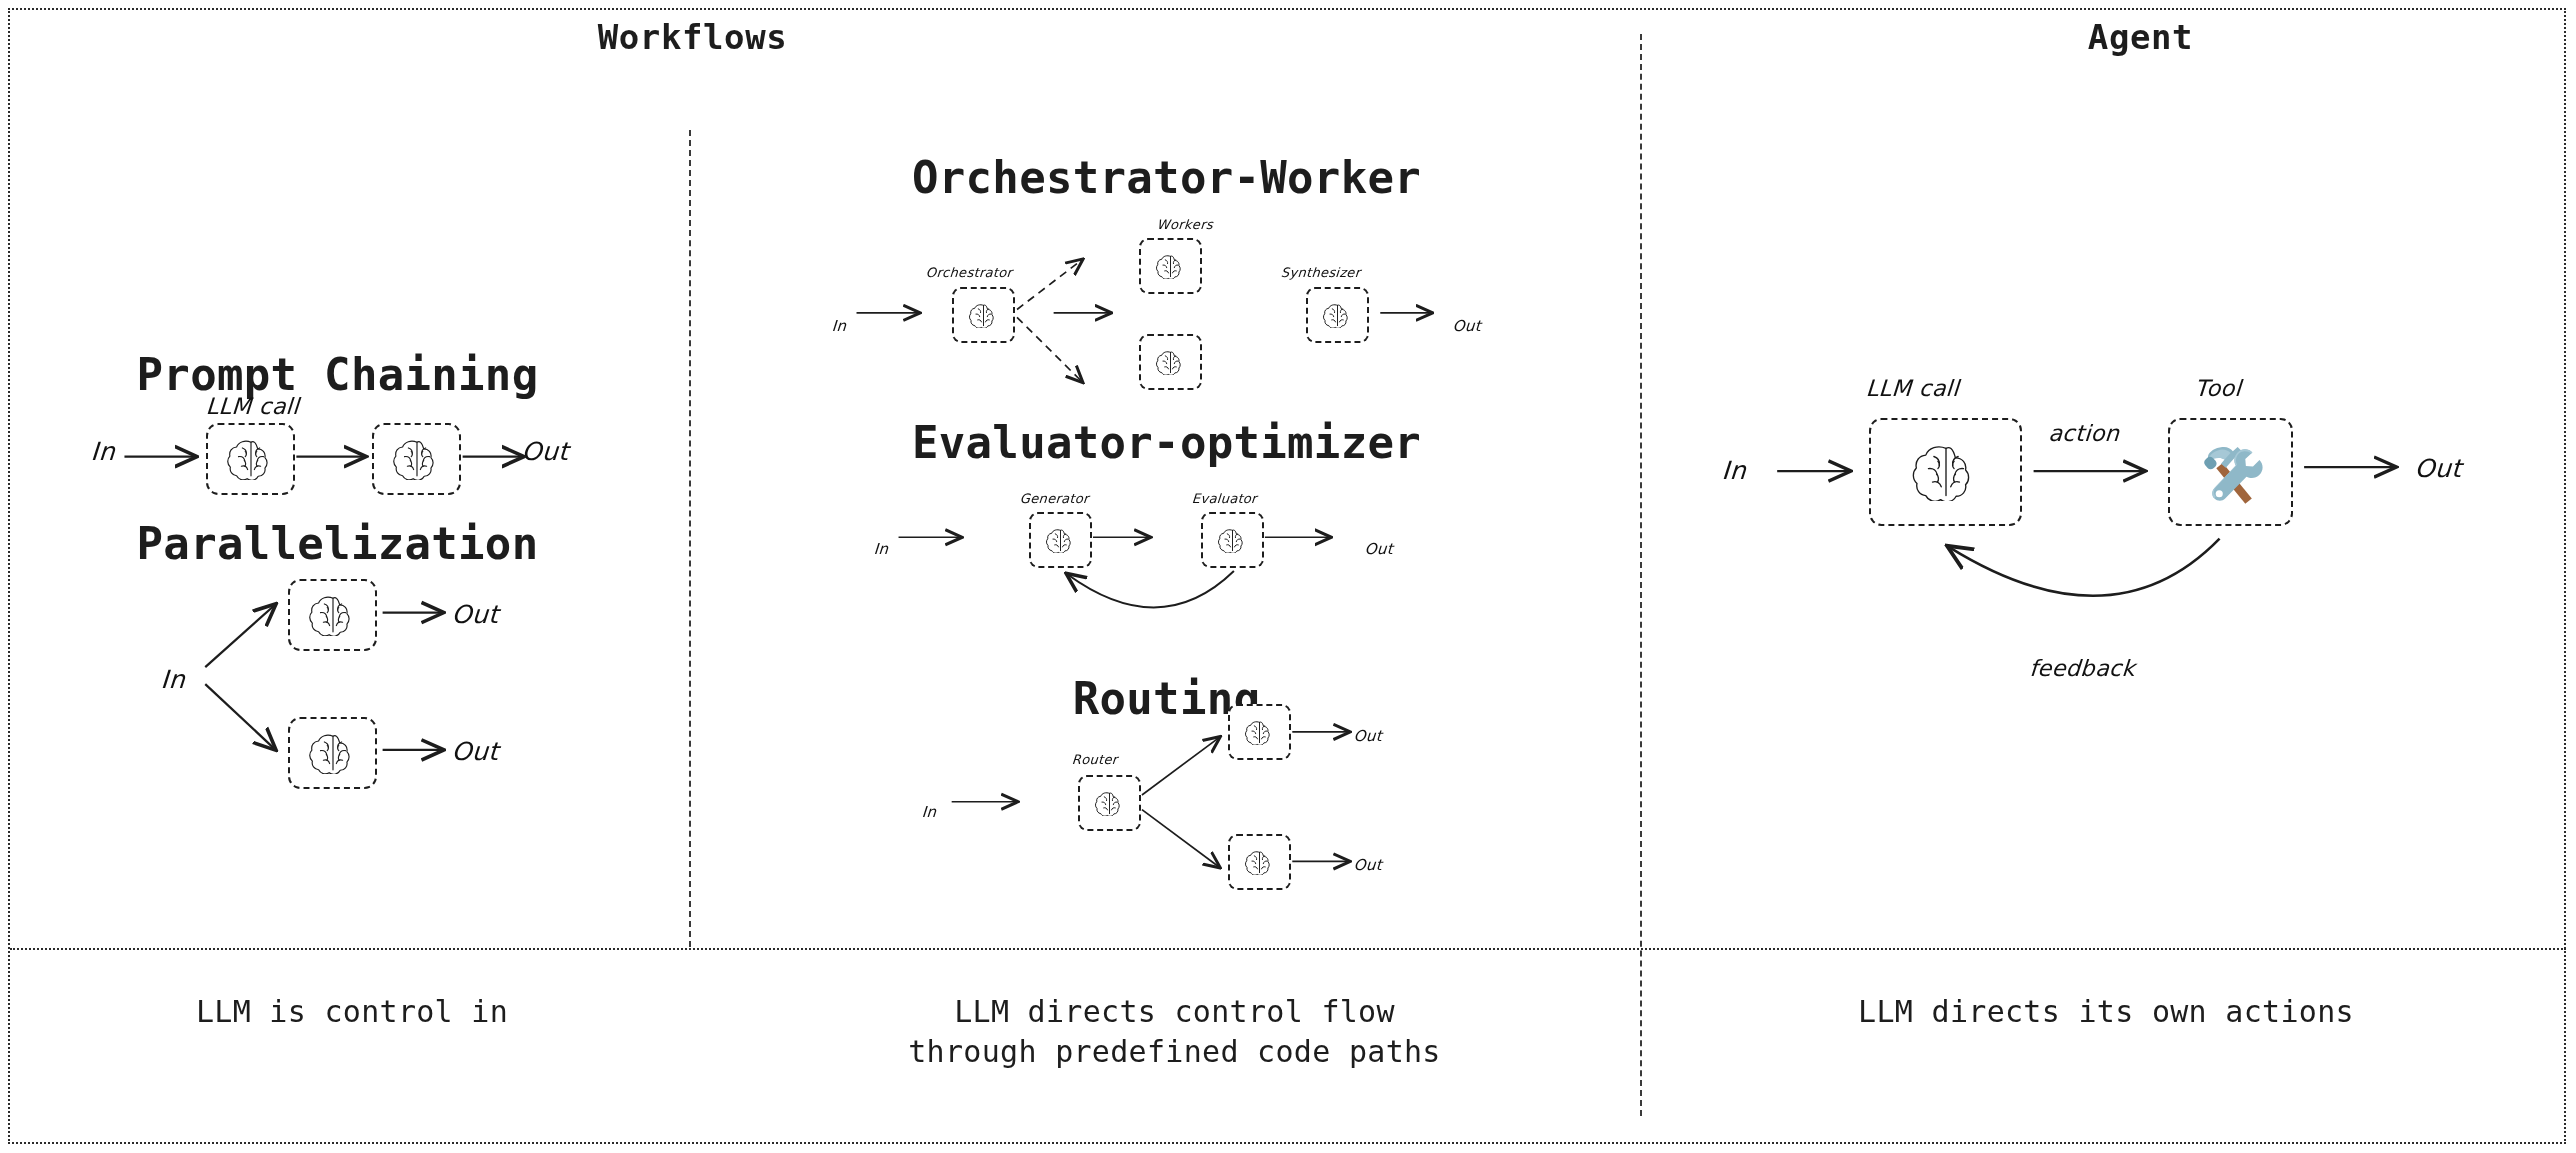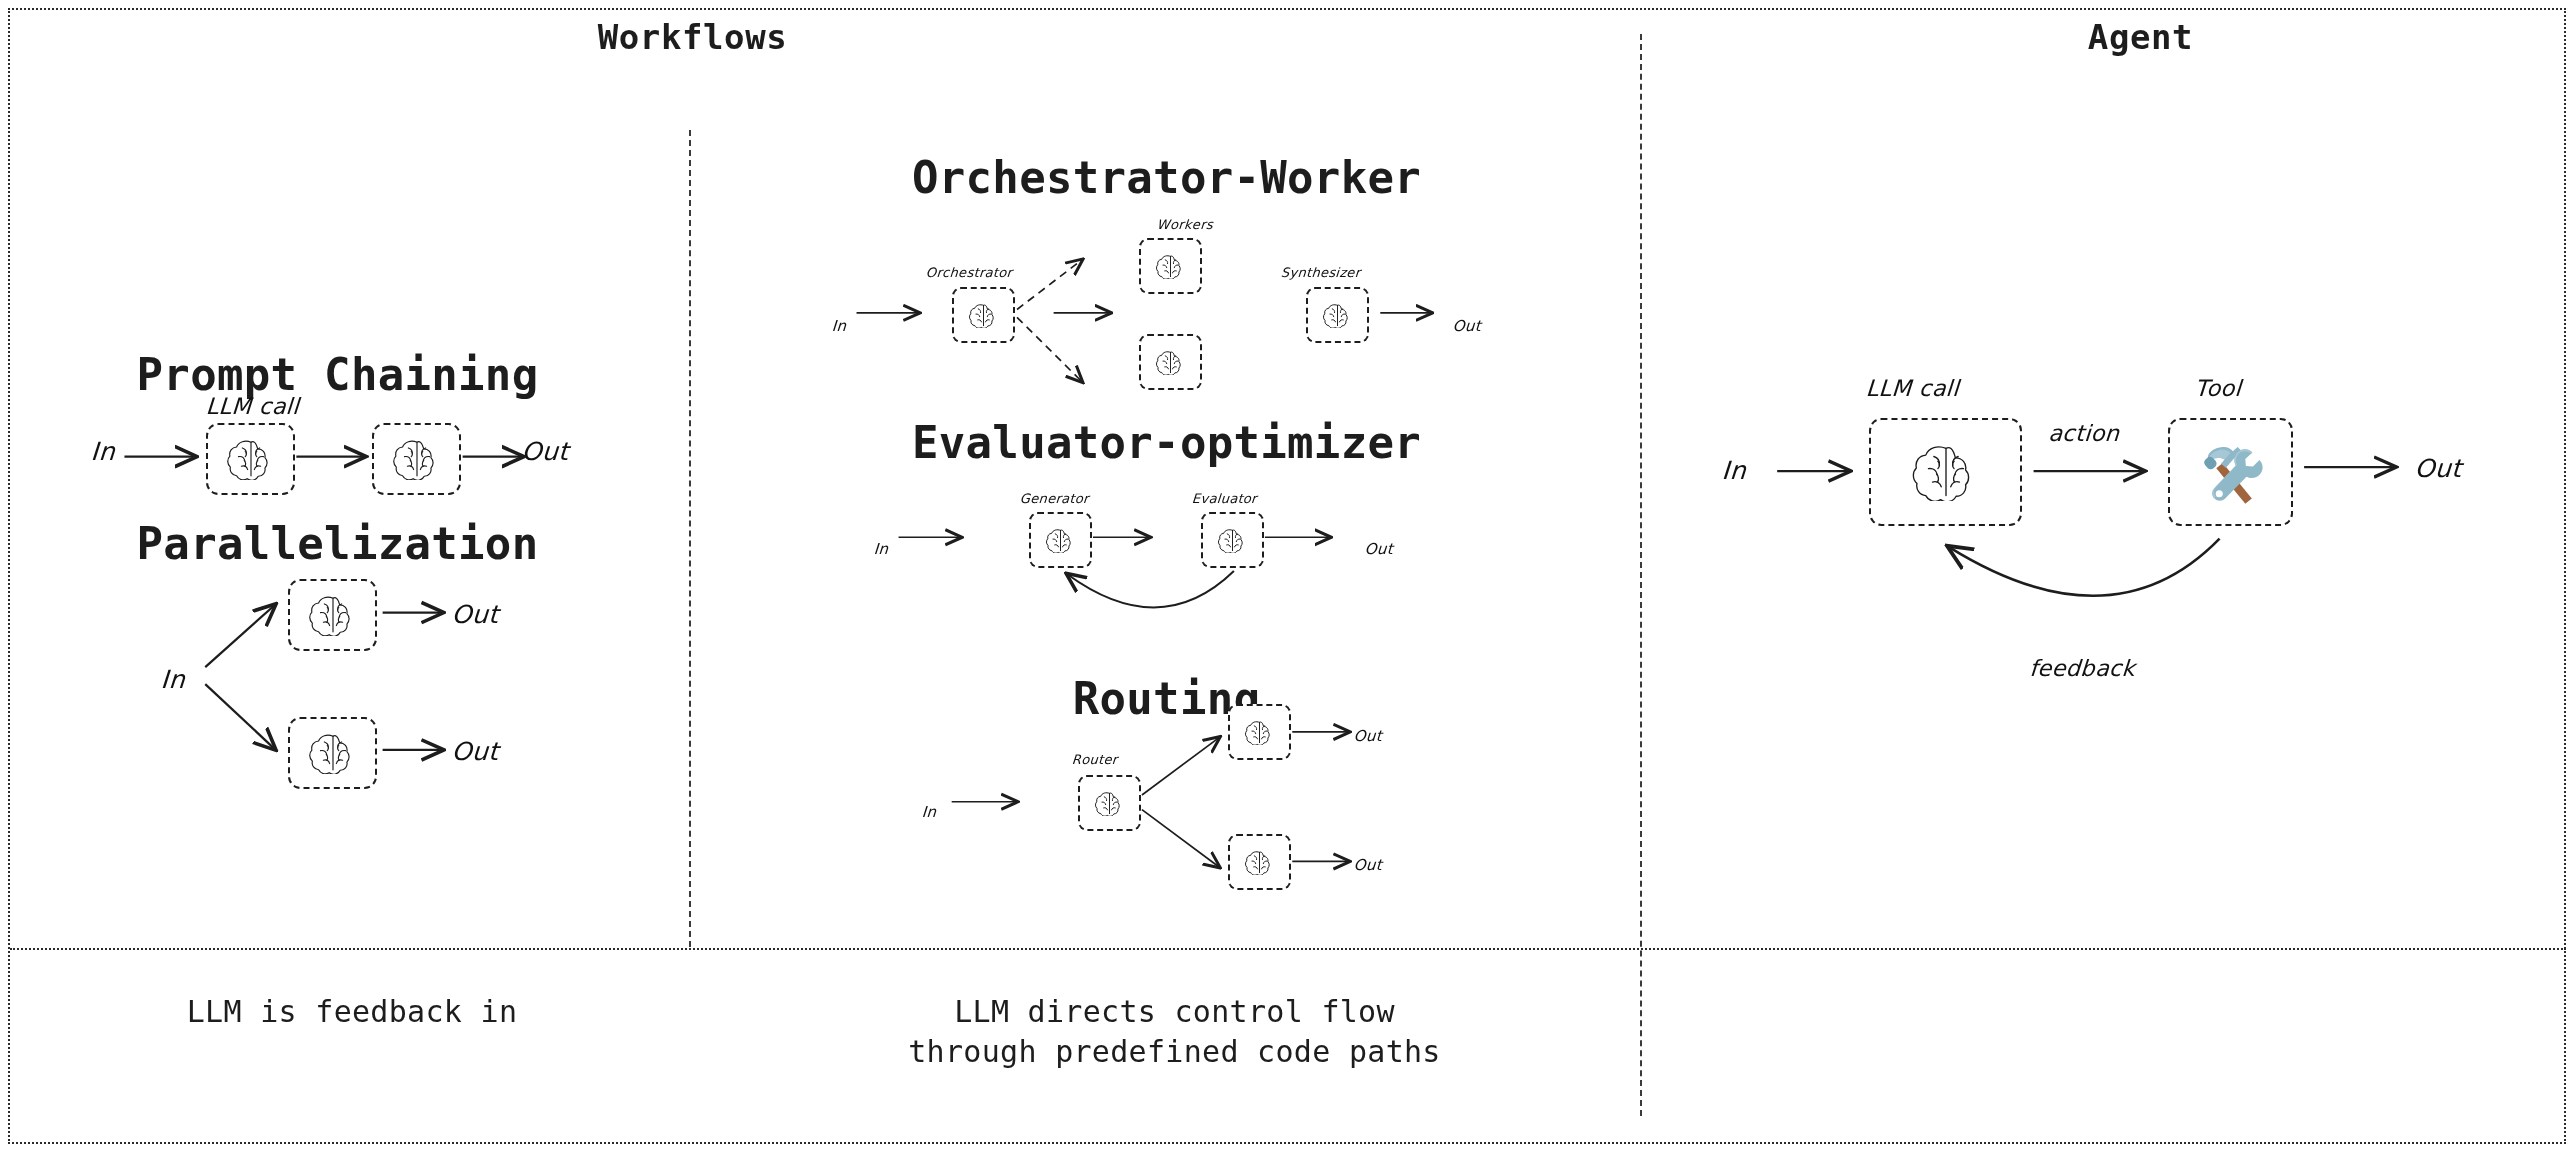--- a/index.html
+++ b/index.html
@@ -318,23 +318,24 @@
     <line x1="105" y1="115" x2="232" y2="115"></line>
     <line x1="560" y1="115" x2="755" y2="115"></line>
     <line x1="1040" y1="108" x2="1200" y2="108"></line>
   </g>
   <g stroke="#1d1d1d" stroke-width="4.5" fill="none" marker-end="url(#ahb)">
     <path d="M890 235 Q700 430 410 250"></path>
   </g>
 </svg>
 
 <div class="caption" style="left:22.5px;top:992px;width:659px;">
-  <div>LLM is feedback in</div>
+  <div>LLM is control in</div>
 </div>
 
 <div class="caption" style="left:707px;top:992px;width:935px;text-align:center;">
   <div>LLM directs control flow</div>
   <div>through predefined code paths</div>
 </div>
 
 <div class="caption" style="left:1648px;top:992px;width:916px;">
+  <div>LLM directs its own actions</div>
 </div>
 
 
 </body></html>

